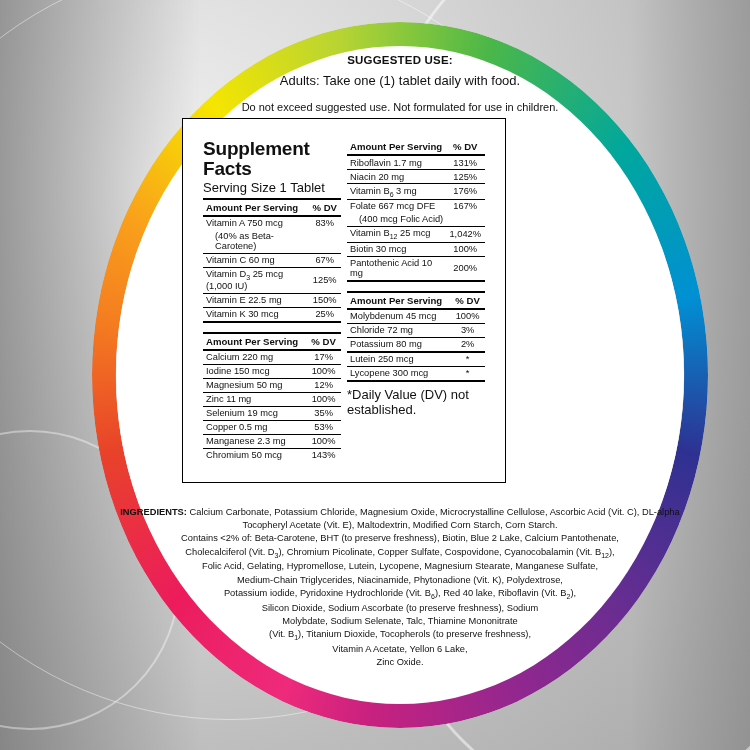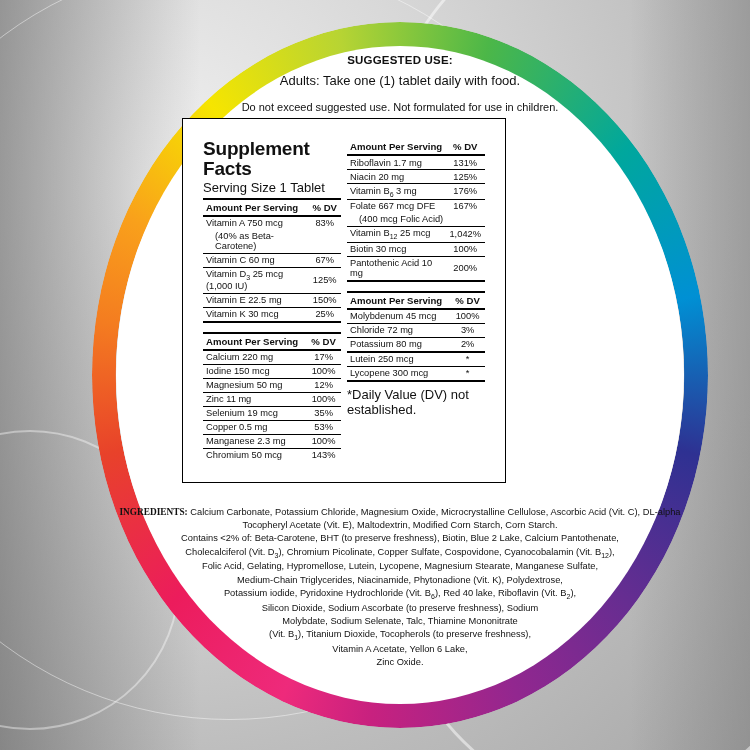--- a/index.html
+++ b/index.html
@@ -88,21 +88,21 @@
   .thickend td { border-bottom:2.4px solid #000 !important; }
   .spacer { height:9px; }
   .footnote { font-size:13px; margin-top:5px; }
   .sub { font-size:7px; vertical-align:sub; }
 
   
   .ing {
     position:absolute; left:18px; top:484px; width:580px;
     text-align:center; font-size:9.3px; line-height:1.42;
   }
-  .ing b { font-weight:bold;font-family:Liberation Serif, serif; }
+  .ing b { font-weight:bold; }
 </style>
 </head>
 <body>
 
 <div class="bg-dark"></div>
 <div class="bg-dark2"></div>
 <div class="bg-swoosh sw1"></div>
 <div class="bg-swoosh sw2"></div>
 <div class="bg-swoosh sw3"></div>
 

